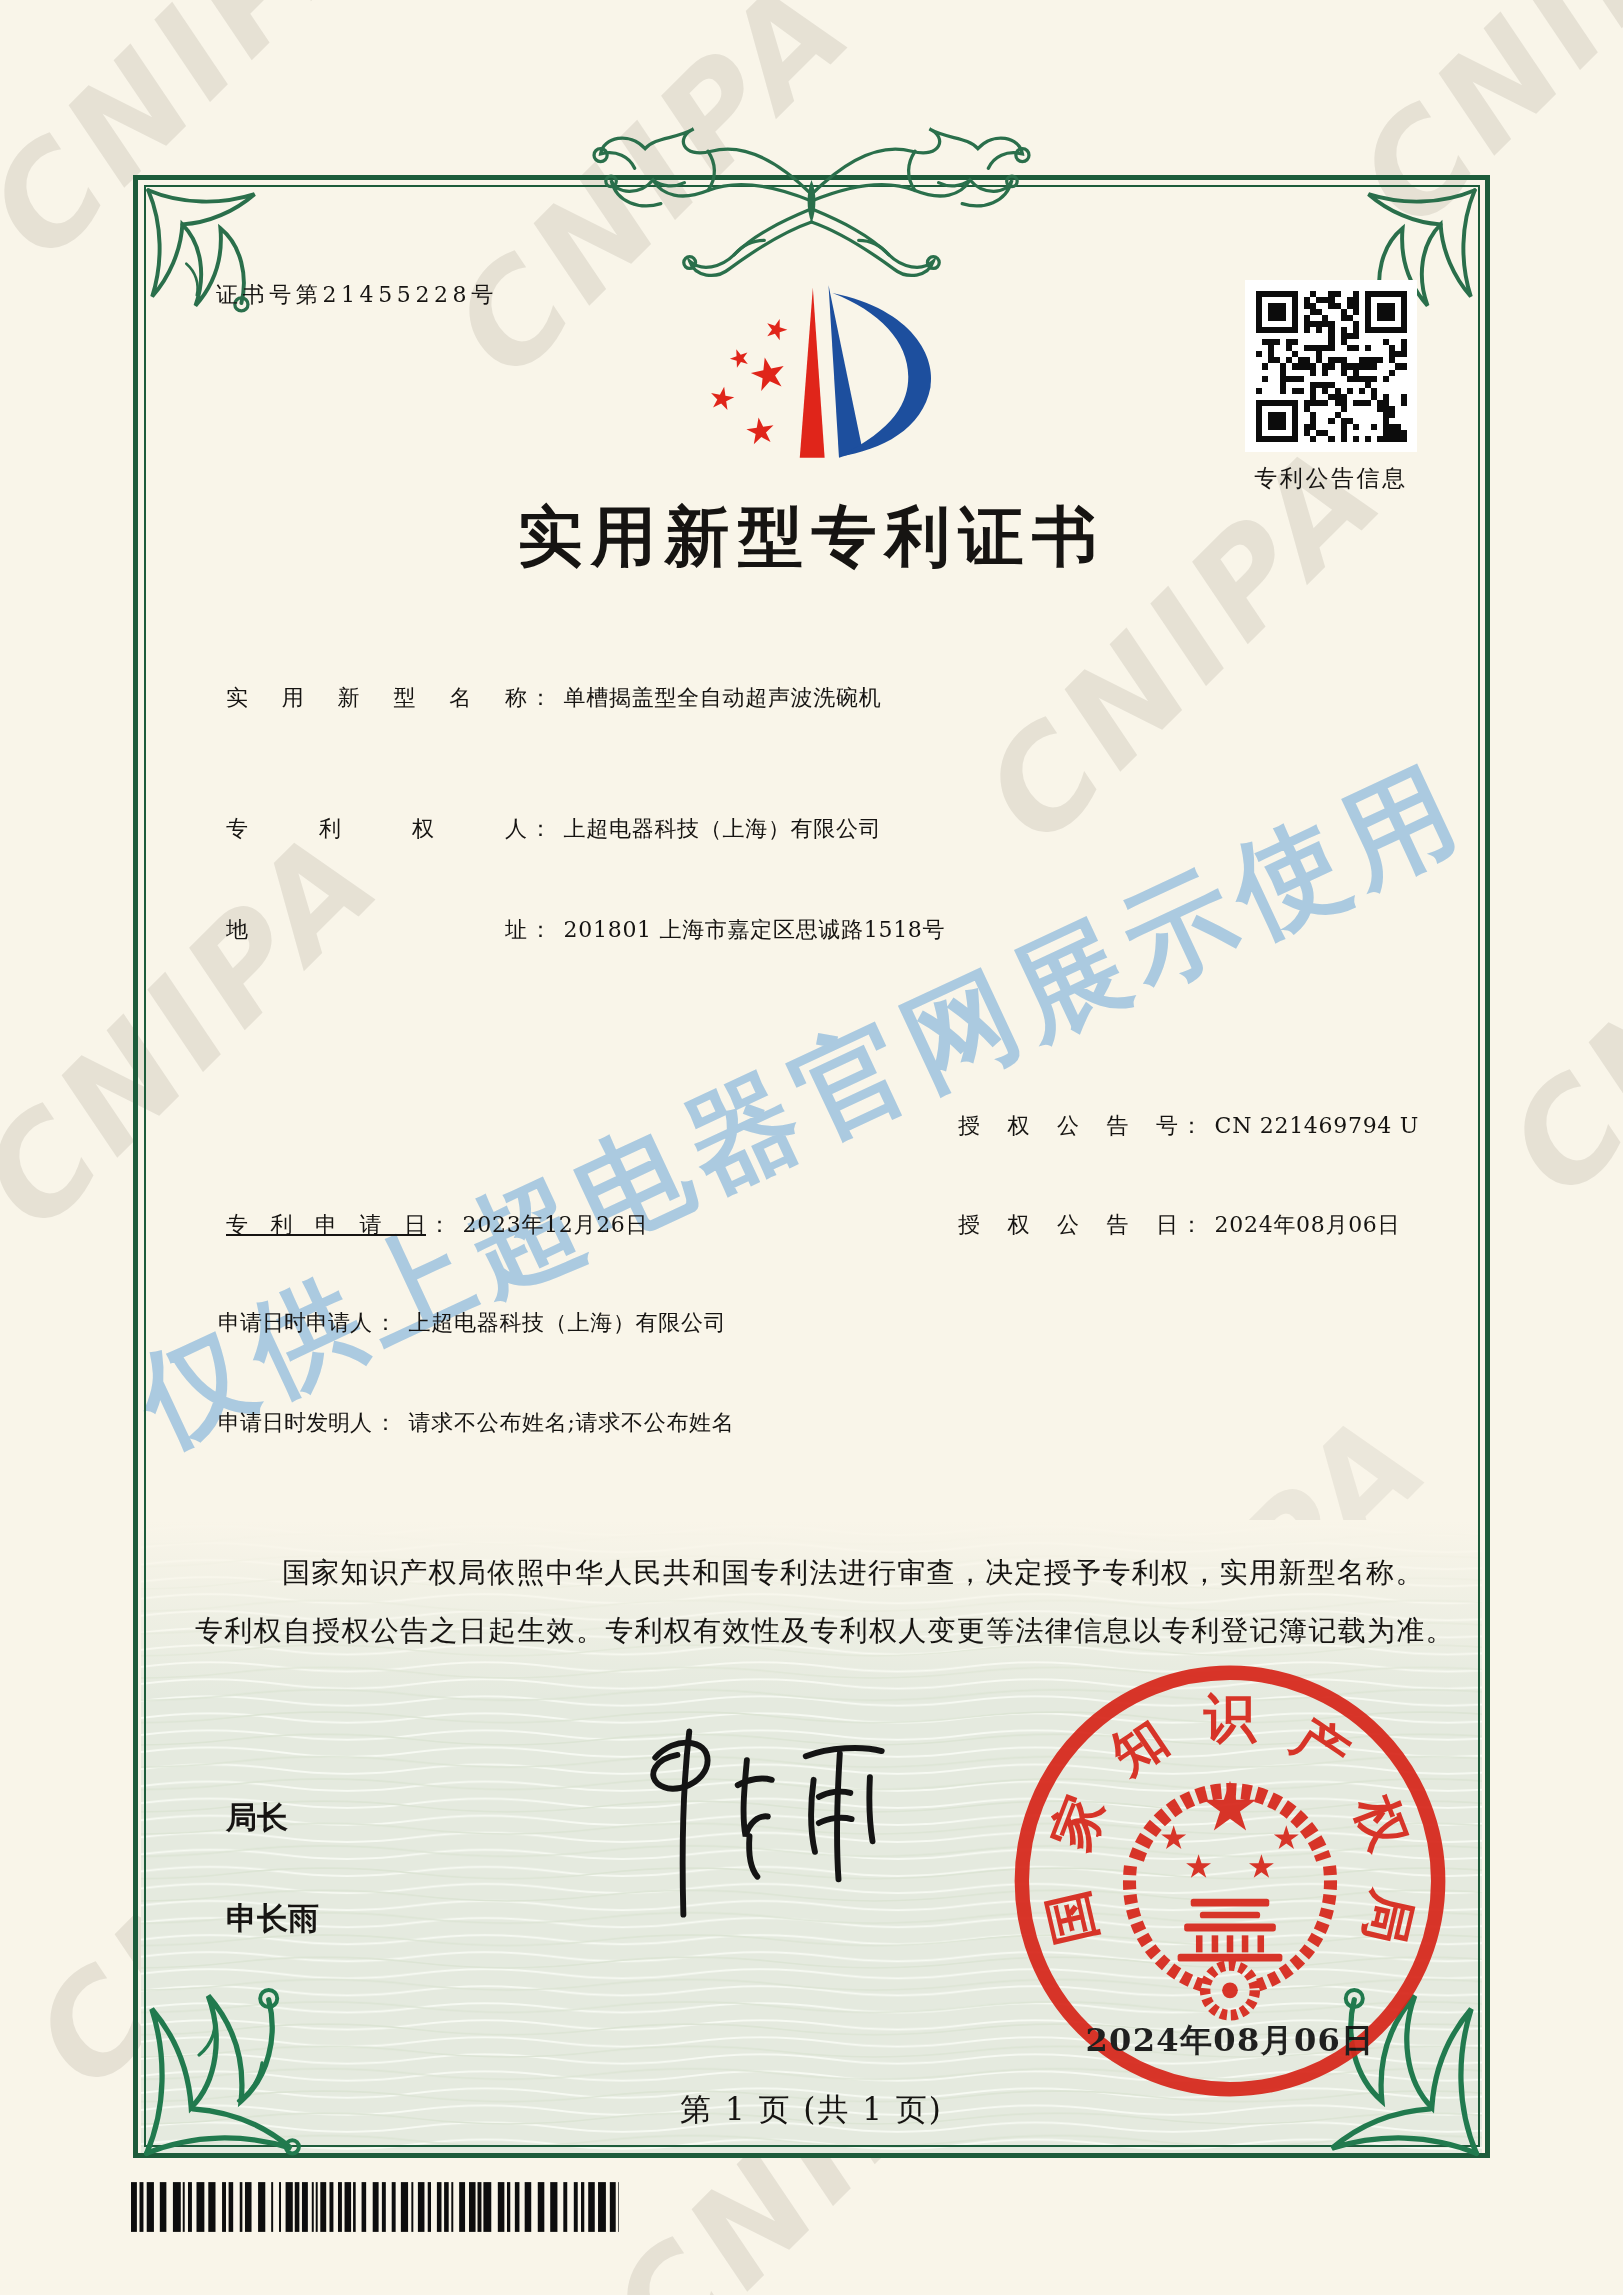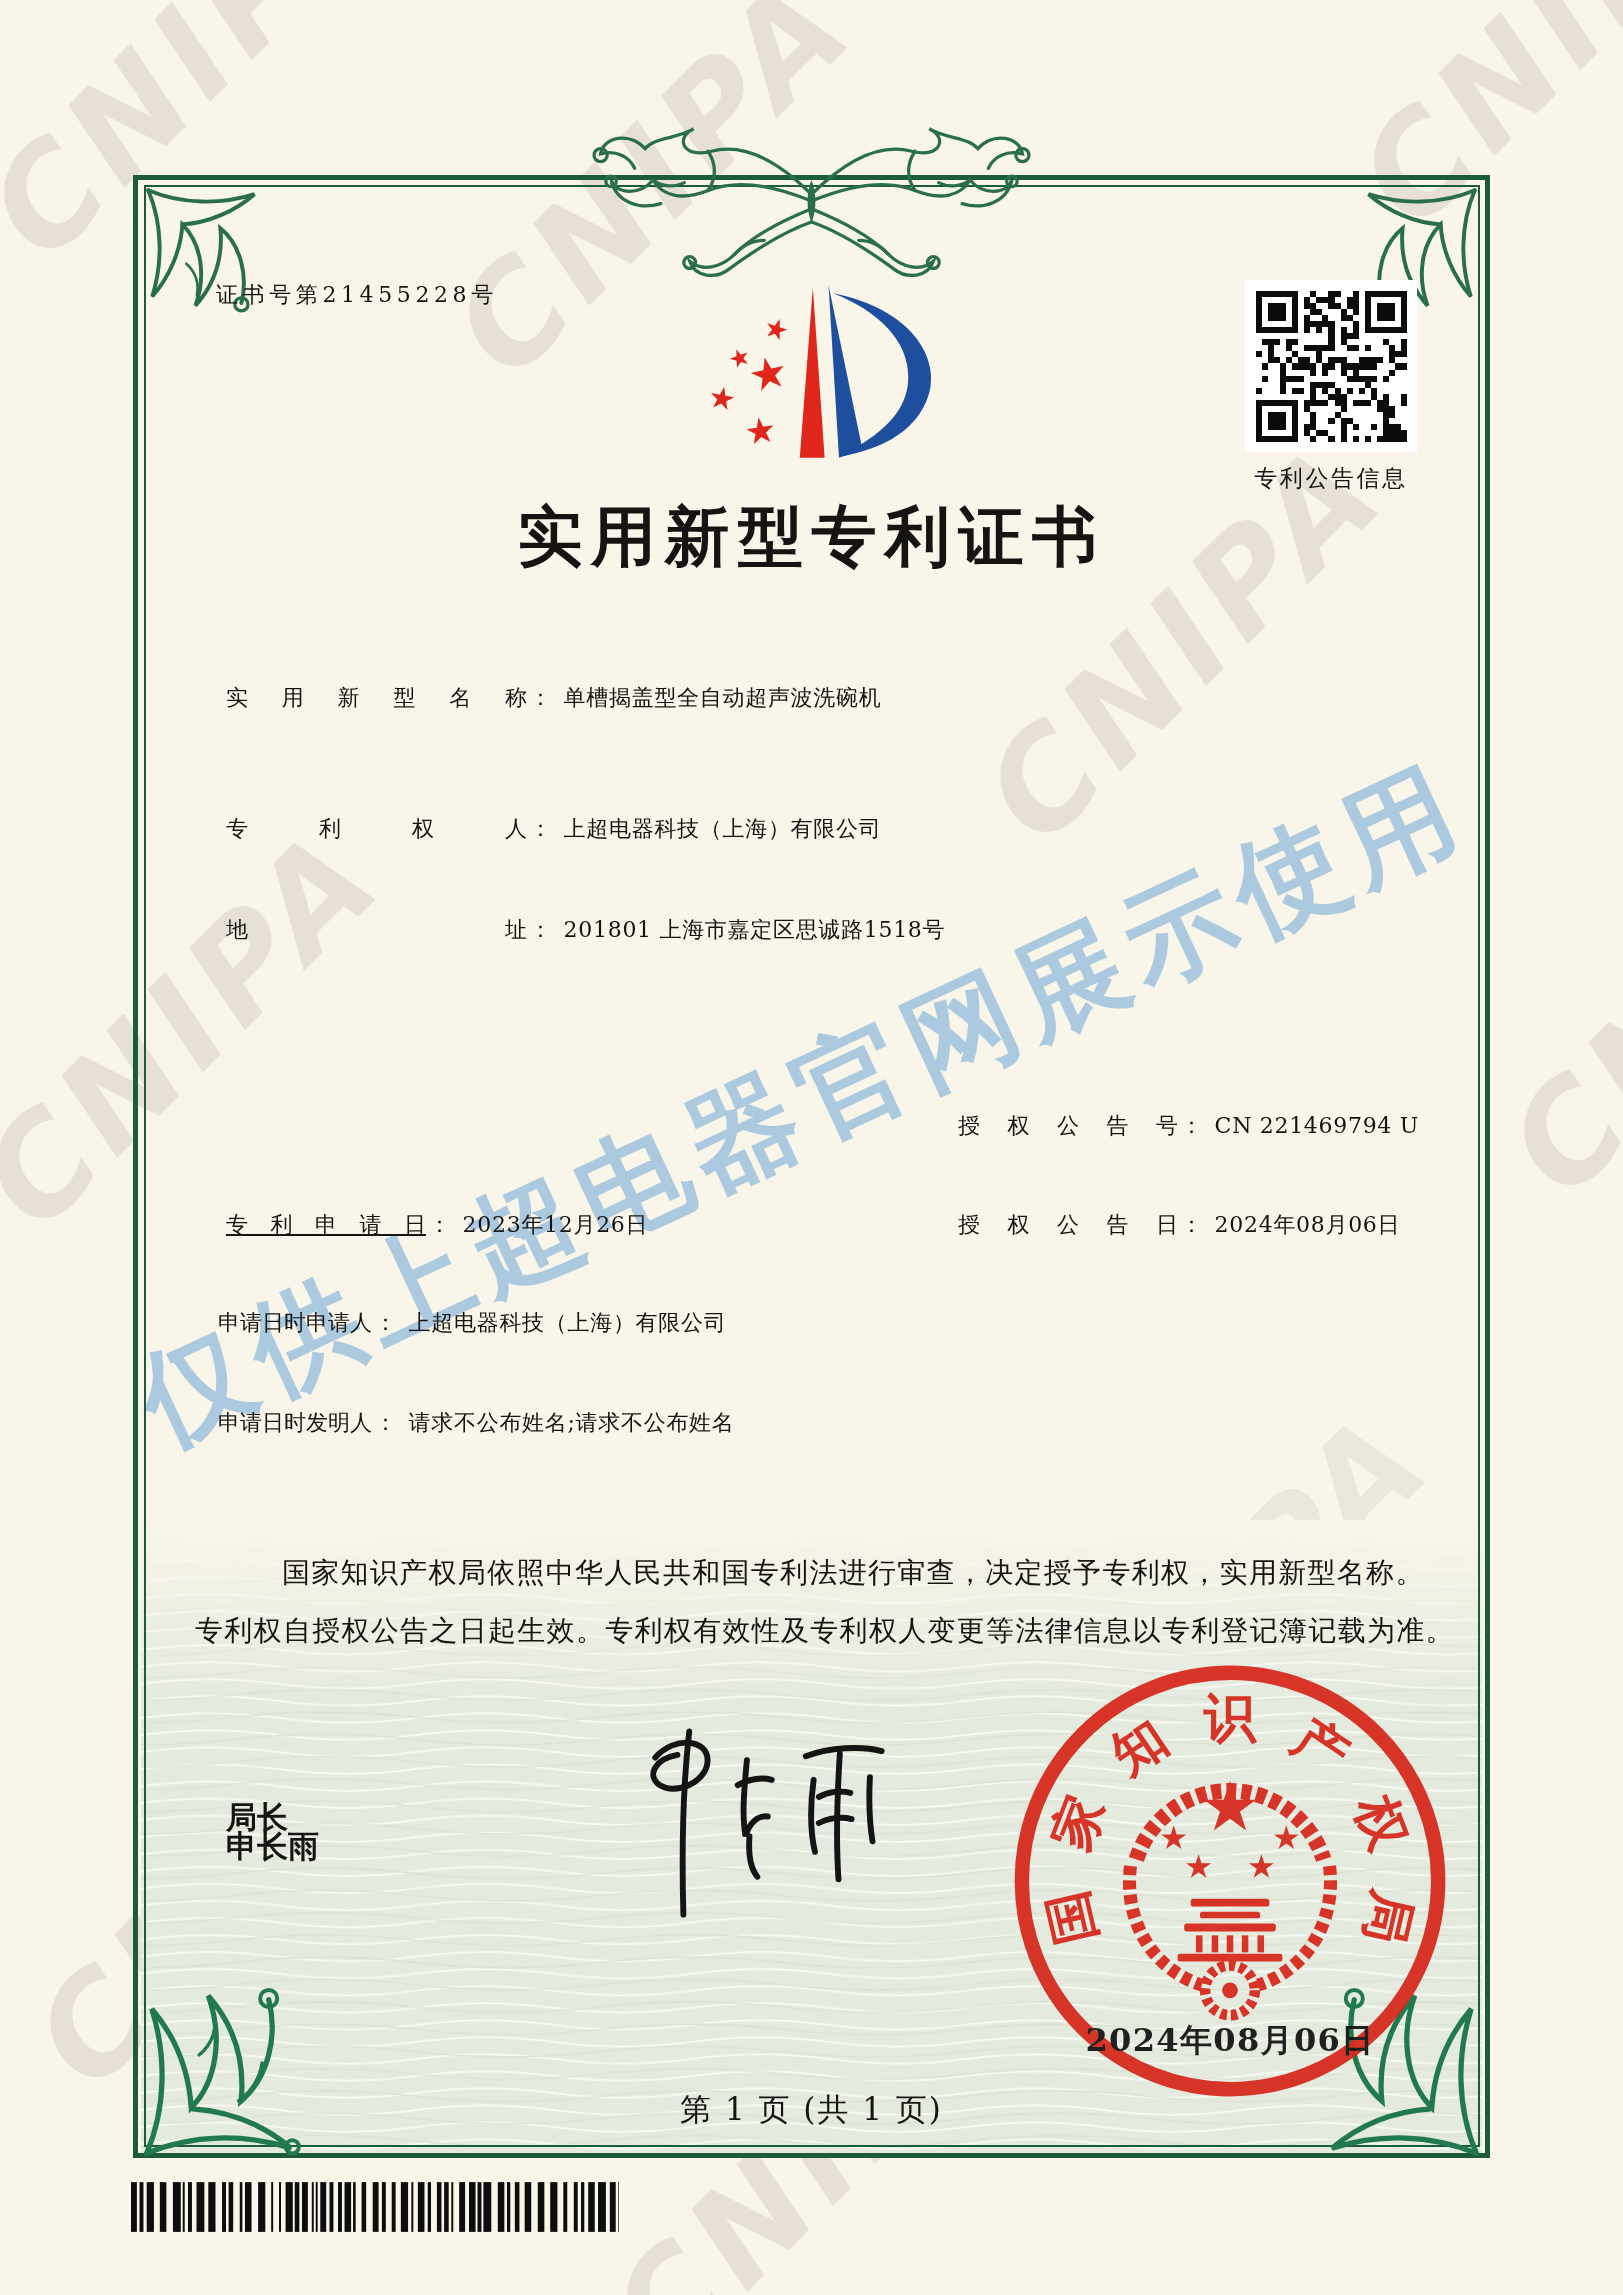--- a/index.html
+++ b/index.html
@@ -412,21 +412,21 @@
   <div class="row" style="left:218px;top:1308px">
     <span class="lbl">申请日时申请人</span><span class="colon">：</span><span class="val">上超电器科技（上海）有限公司</span>
   </div>
 
   
   <div class="stmt" style="left:282px;top:1554px">国家知识产权局依照中华人民共和国专利法进行审查，决定授予专利权，实用新型名称。</div>
   <div class="stmt" style="left:195px;top:1612px">专利权自授权公告之日起生效。专利权有效性及专利权人变更等法律信息以专利登记簿记载为准。</div>
 
   
   <div class="signer" style="top:1797px">局长</div>
-  <div class="signer" style="top:1826px">申长雨</div>
+  <div class="signer" style="top:1898px">申长雨</div>
 
   
   <svg class="sig" width="315" height="216" viewBox="0 0 480 330">
     <g fill="none" stroke="#141414" stroke-width="9" stroke-linecap="round">
       <path d="M122 22 C114 90 110 190 113 302"></path>
       <path d="M70 62 C100 28 150 34 150 66 C150 100 98 122 74 102 C58 88 70 64 104 58"></path>
       <path d="M210 66 C206 110 202 150 208 182 C214 160 228 150 242 152"></path>
       <path d="M196 104 C214 94 234 92 248 96"></path>
       <path d="M214 182 C212 210 216 232 226 244"></path>
       <path d="M300 60 C336 46 386 44 416 52"></path>

